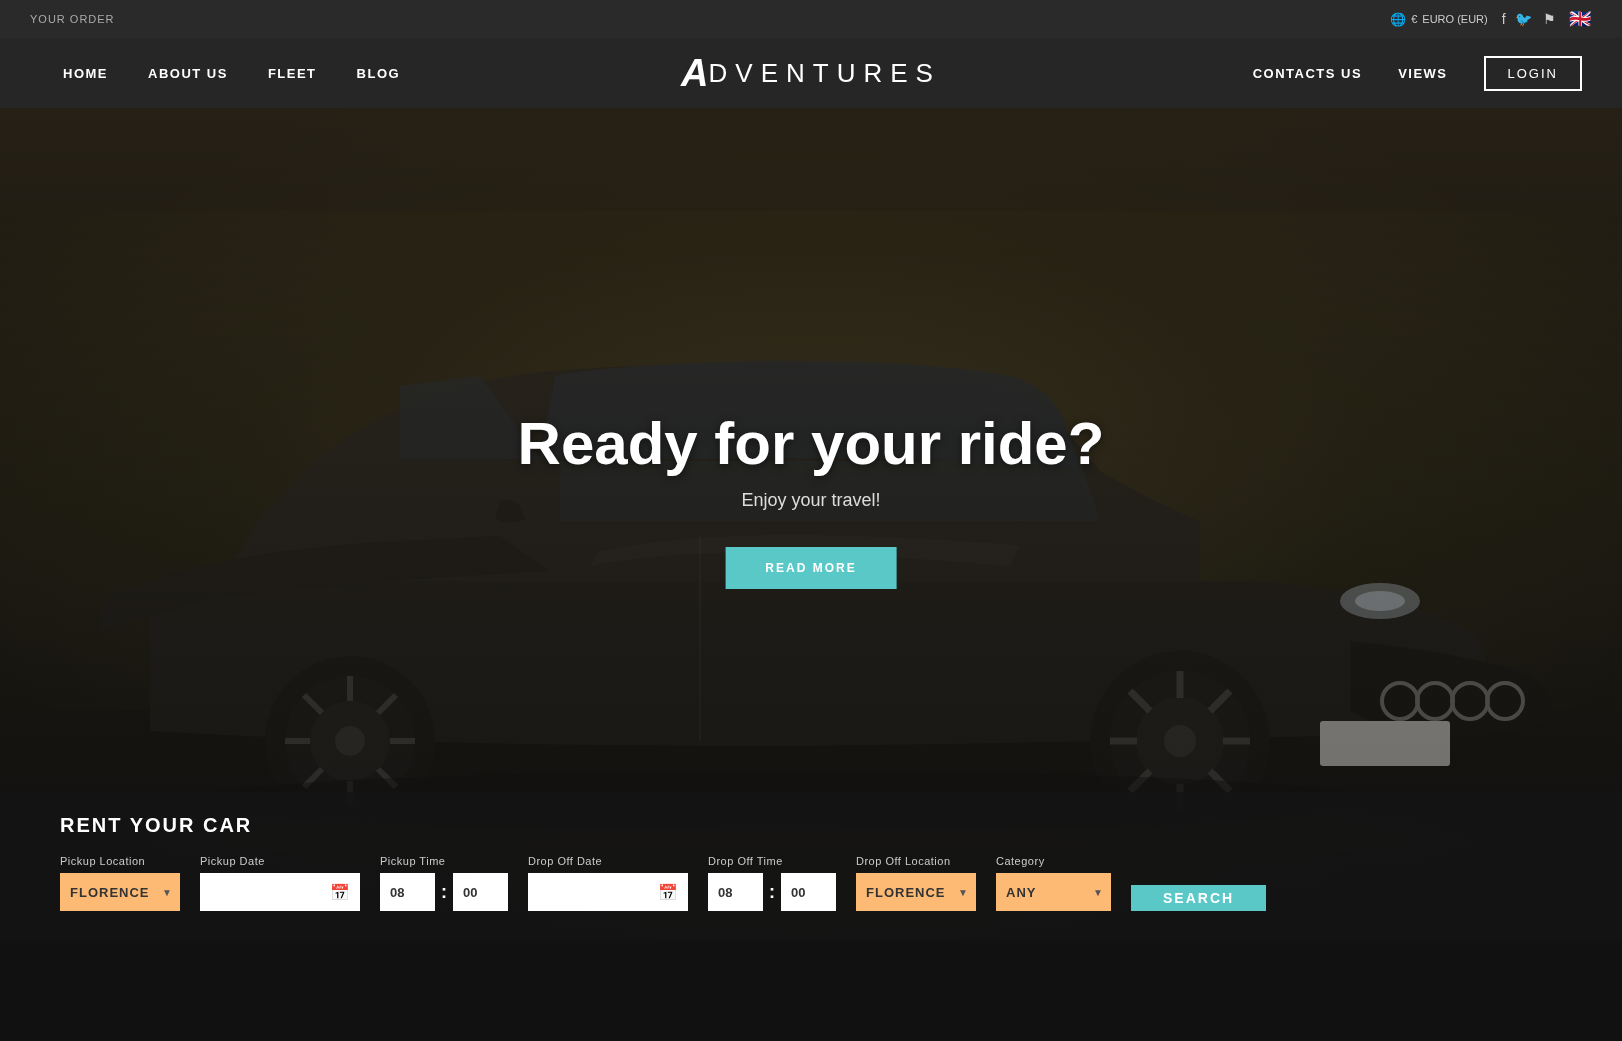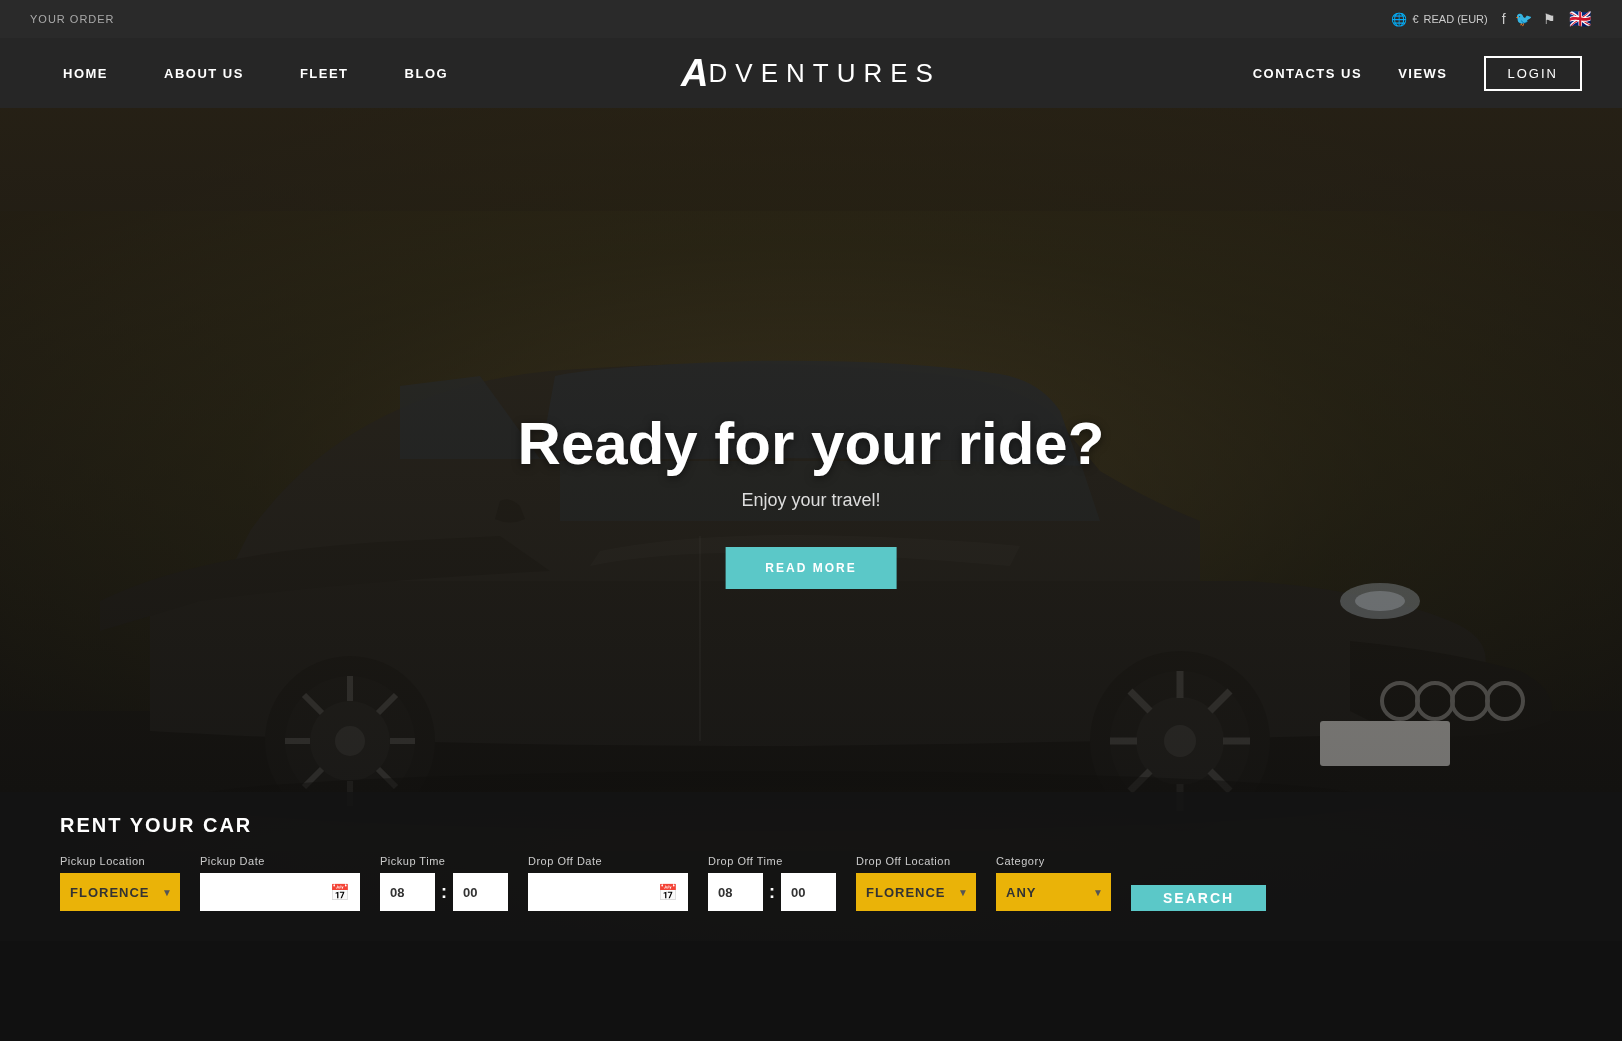--- a/index.html
+++ b/index.html
@@ -29,21 +29,21 @@
     
     .navbar {
       background: rgba(40, 40, 40, 0.95);
       height: 70px;
       display: flex;
       align-items: center;
       justify-content: space-between;
       padding: 0 40px;
       position: relative;
     }
-    .nav-left { display: flex; gap: 56px; align-items: center; padding-left: 23px; }
+    .nav-left { display: flex; gap: 40px; align-items: center; padding-left: 23px; }
     .nav-right { display: flex; gap: 36px; align-items: center; }
     .nav-link {
       color: #fff;
       font-size: 13px;
       font-weight: 600;
       letter-spacing: 1.5px;
       text-transform: uppercase;
       cursor: pointer;
       text-decoration: none;
     }
@@ -180,21 +180,21 @@
       letter-spacing: 0.5px;
       white-space: nowrap;
     }
     .form-select-wrapper {
       position: relative;
       display: flex;
       align-items: center;
     }
     .form-select {
       appearance: none;
-      background: #eab308;
+      background: #fdba74;
       border: none;
       height: 38px;
       padding: 0 30px 0 10px;
       font-size: 13px;
       color: #333;
       font-weight: 600;
       letter-spacing: 1px;
       cursor: pointer;
       outline: none;
       min-width: 120px;
@@ -269,21 +269,21 @@
   </style>
 </head>
 <body>
 
 <div class="top-bar">
   <span class="top-bar-left">YOUR ORDER</span>
   <div class="top-bar-right">
     <div class="currency-selector">
       <span class="currency-icon">🌐</span>
       <span>€</span>
-      <span>READ (EUR)</span>
+      <span>EURO (EUR)</span>
     </div>
     <div class="social-icons">
       <span class="social-icon">f</span>
       <span class="social-icon">🐦</span>
       <span class="social-icon">⚑</span>
     </div>
     <span class="flag-icon">🇬🇧</span>
   </div>
 </div>
 

